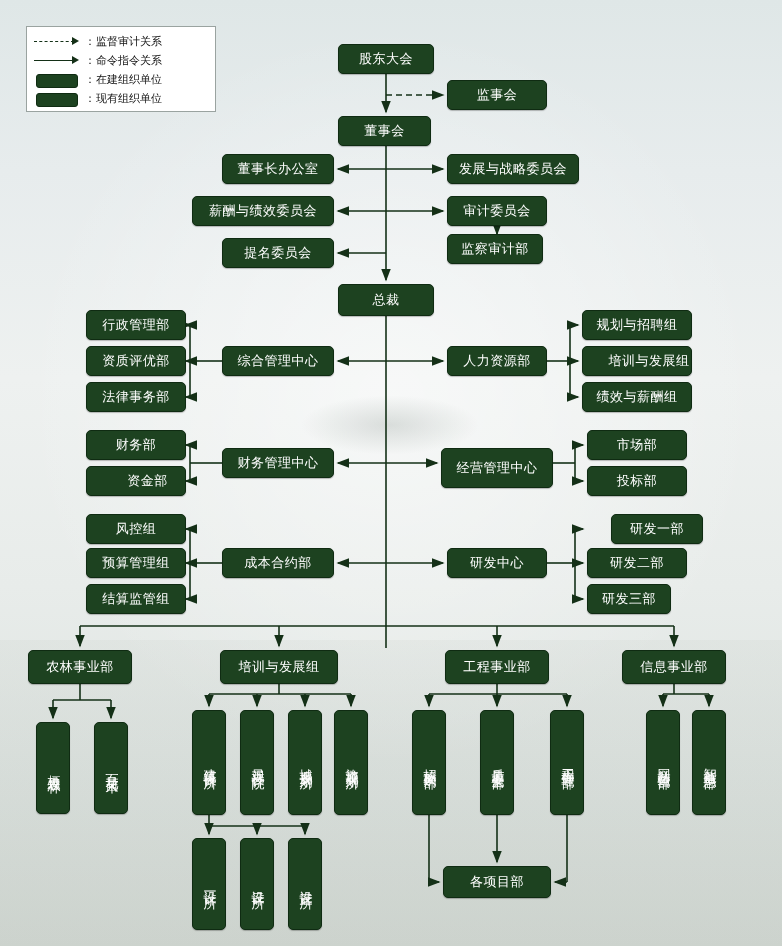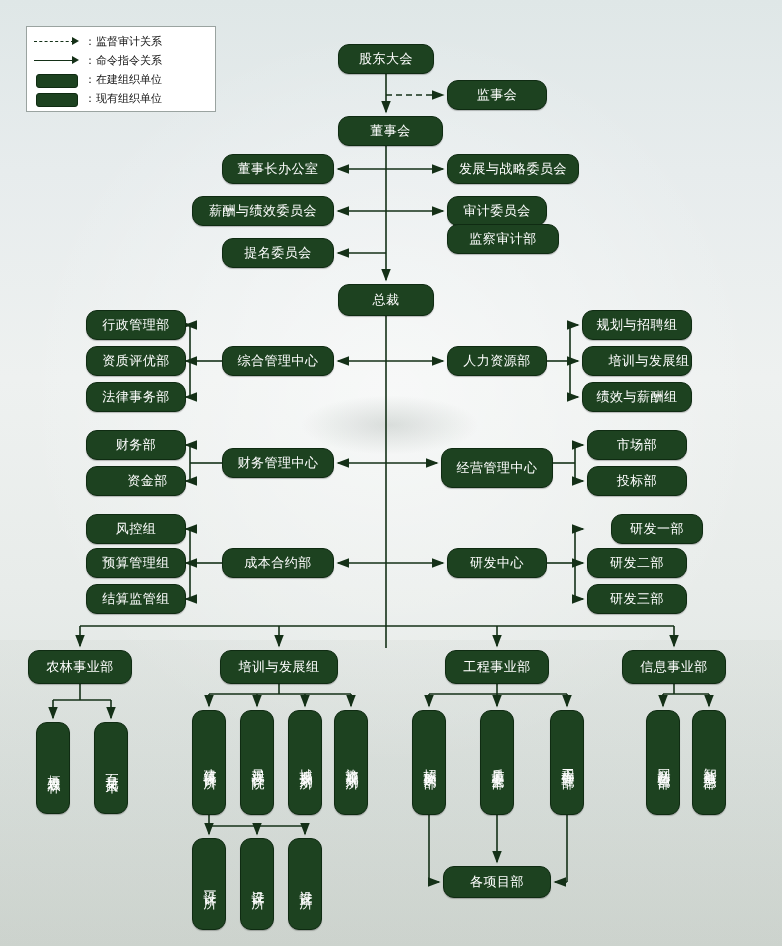--- a/index.html
+++ b/index.html
@@ -21,21 +21,21 @@
   }
   #bg:after{
     content:"";position:absolute;left:0;top:640px;width:782px;height:306px;
     background:linear-gradient(180deg, rgba(200,206,200,0.18) 0%, rgba(175,183,176,0.30) 100%);
   }
   #canvas{position:absolute;inset:0;}
   .node{
     position:absolute;
     background:#1d4220;
     border:1px solid #0f2b12;
-    border-radius:11px;
+    border-radius:5px;
     color:#ffffff;
     font-size:13px;
     line-height:1.15;
     display:flex;align-items:center;justify-content:center;
     text-align:center;
     box-sizing:border-box;
     box-shadow:0 1px 1px rgba(0,0,0,0.25);
     letter-spacing:0.5px;
   }
   .node.vert{
@@ -204,27 +204,27 @@
           <span class="lg-box hollow"></span>
         </span>
       <span class="lg-colon">：</span>
       <span class="lg-txt">现有组织单位</span>
     </div>
   </div>
 
   <div id="nodes">
       <div class="node" style="left: 338px; top: 44px; width: 96px; height: 30px;">股东大会</div>
       <div class="node" style="left: 447px; top: 80px; width: 100px; height: 30px;">监事会</div>
-      <div class="node" style="left: 338px; top: 116px; width: 105px; height: 30px; text-align: center;">董事会</div>
+      <div class="node" style="left: 338px; top: 116px; width: 93px; height: 30px; text-align: center;">董事会</div>
       <div class="node" style="left: 222px; top: 154px; width: 112px; height: 30px;">董事长办公室</div>
       <div class="node" style="left: 447px; top: 154px; width: 132px; height: 30px;">发展与战略委员会</div>
       <div class="node" style="left: 192px; top: 196px; width: 142px; height: 30px;">薪酬与绩效委员会</div>
       <div class="node" style="left: 447px; top: 196px; width: 100px; height: 30px;">审计委员会</div>
       <div class="node" style="left: 222px; top: 238px; width: 112px; height: 30px;">提名委员会</div>
-      <div class="node" style="left: 447px; top: 224px; width: 112px; height: 30px;">监察审计部</div>
+      <div class="node" style="left: 447px; top: 234px; width: 96px; height: 30px;">监察审计部</div>
       <div class="node" style="left: 338px; top: 284px; width: 96px; height: 32px;">总裁</div>
       <div class="node" style="left: 86px; top: 310px; width: 100px; height: 30px;">行政管理部</div>
       <div class="node" style="left: 86px; top: 346px; width: 100px; height: 30px;">资质评优部</div>
       <div class="node" style="left: 86px; top: 382px; width: 100px; height: 30px;">法律事务部</div>
       <div class="node" style="left: 222px; top: 346px; width: 112px; height: 30px;">综合管理中心</div>
       <div class="node" style="left: 447px; top: 346px; width: 100px; height: 30px;">人力资源部</div>
       <div class="node" style="left: 582px; top: 310px; width: 110px; height: 30px;">规划与招聘组</div>
       <div class="node" style="left: 582px; top: 346px; width: 110px; height: 30px; padding-left: 24px;">培训与发展组</div>
       <div class="node" style="left: 582px; top: 382px; width: 110px; height: 30px;">绩效与薪酬组</div>
       <div class="node" style="left: 86px; top: 430px; width: 100px; height: 30px;">财务部</div>
@@ -233,21 +233,21 @@
       <div class="node" style="left: 441px; top: 448px; width: 112px; height: 40px;">经营管理中心</div>
       <div class="node" style="left: 587px; top: 430px; width: 100px; height: 30px;">市场部</div>
       <div class="node" style="left: 587px; top: 466px; width: 100px; height: 30px;">投标部</div>
       <div class="node" style="left: 86px; top: 514px; width: 100px; height: 30px;">风控组</div>
       <div class="node" style="left: 86px; top: 548px; width: 100px; height: 30px;">预算管理组</div>
       <div class="node" style="left: 86px; top: 584px; width: 100px; height: 30px; text-align: right;">结算监管组</div>
       <div class="node" style="left: 222px; top: 548px; width: 112px; height: 30px;">成本合约部</div>
       <div class="node" style="left: 447px; top: 548px; width: 100px; height: 30px;">研发中心</div>
       <div class="node" style="left: 611px; top: 514px; width: 92px; height: 30px;">研发一部</div>
       <div class="node" style="left: 587px; top: 548px; width: 100px; height: 30px;">研发二部</div>
-      <div class="node" style="left: 587px; top: 584px; width: 100px; height: 30px;">研发三部</div>
+      <div class="node" style="left: 587px; top: 584px; width: 84px; height: 30px;">研发三部</div>
       <div class="node" style="left: 28px; top: 650px; width: 104px; height: 34px;">农林事业部</div>
       <div class="node" style="left: 220px; top: 650px; width: 118px; height: 34px;">培训与发展组</div>
       <div class="node" style="left: 445px; top: 650px; width: 104px; height: 34px;">工程事业部</div>
       <div class="node" style="left: 622px; top: 650px; width: 104px; height: 34px;">信息事业部</div>
       <div class="node vert" style="left: 36px; top: 722px; width: 34px; height: 92px;">栖息农林</div>
       <div class="node vert" style="left: 94px; top: 722px; width: 34px; height: 92px;">百花苗木</div>
       <div class="node vert" style="left: 192px; top: 710px; width: 34px; height: 105px;">建筑设计所</div>
       <div class="node vert" style="left: 240px; top: 710px; width: 34px; height: 105px;">景观设计院</div>
       <div class="node vert" style="left: 288px; top: 710px; width: 34px; height: 105px;">城乡规划所</div>
       <div class="node vert" style="left: 334px; top: 710px; width: 34px; height: 105px;">旅游规划所</div>

